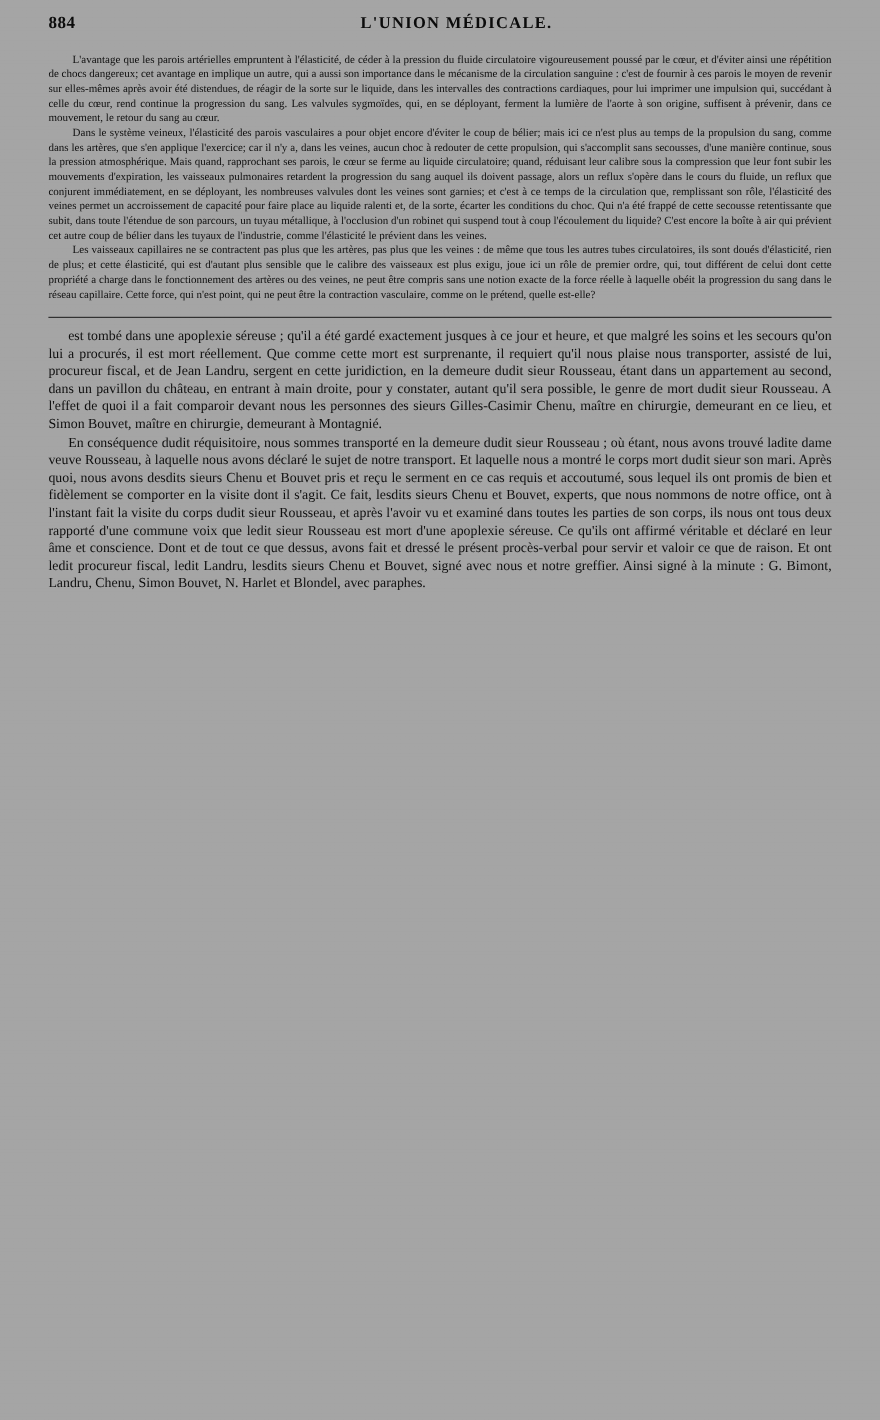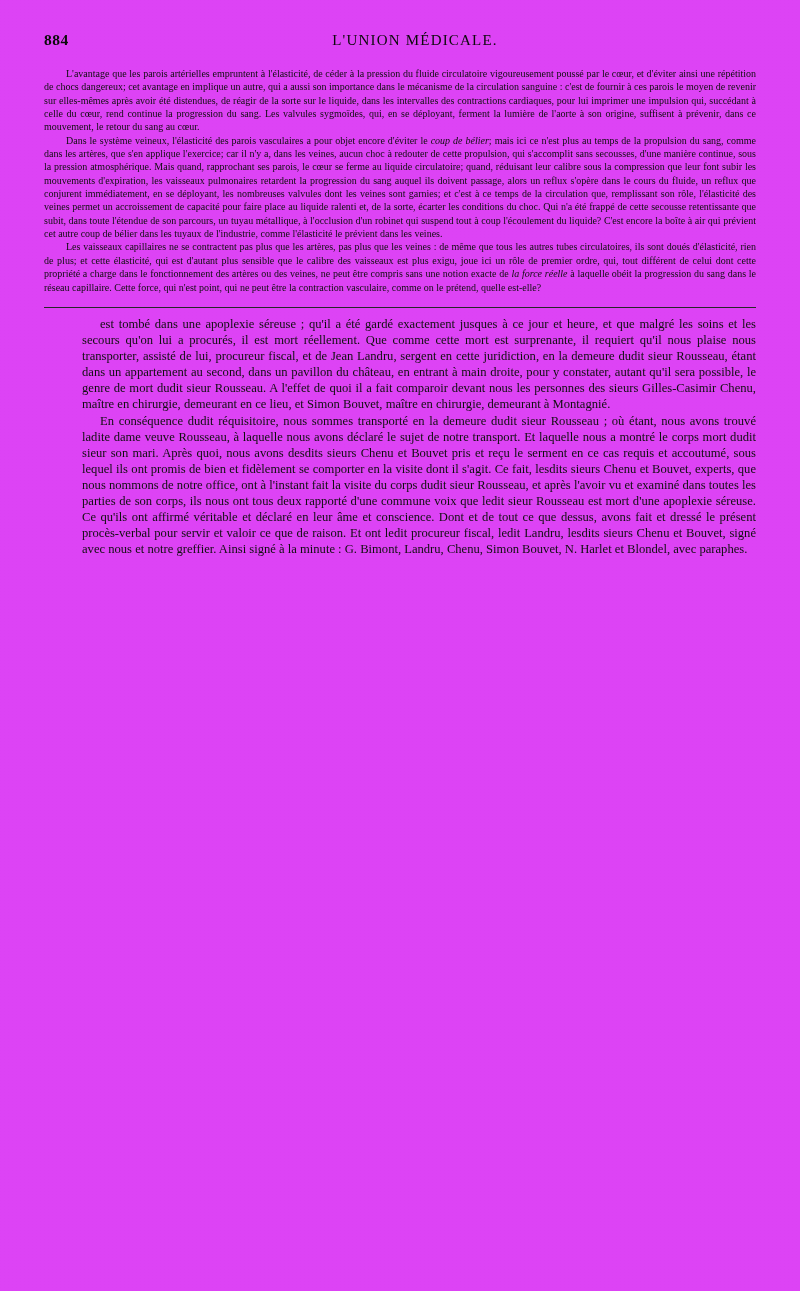--- a/index.html
+++ b/index.html
@@ -11,73 +11,71 @@
     width: 800px;
     height: 1291px;
     font-family: "Liberation Serif", serif;
     color: #1a1a1a;
   }
   .page {
     position: relative;
     width: 800px;
     height: 1291px;
     box-sizing: border-box;
-    padding: 31px 44px 18px 44px;
-    background: #d946ef;
+    padding: 12px 44px 18px 44px;
+    background: #a3a3a3;
     filter: contrast(1.05);
   }
   .header {
     display: flex;
     align-items: baseline;
     margin-bottom: 14px;
     height: 22px;
   }
   .folio {
     font-size: 15.5px;
     font-weight: bold;
     letter-spacing: 0.5px;
     width: 120px;
     color: #111;
   }
   .running-title {
     flex: 1;
     text-align: center;
     font-size: 15px;
-    font-weight: normal;
+    font-weight: bold;
     letter-spacing: 1.2px;
     color: #111;
     padding-right: 90px;
   }
   .body-block {
     font-size: 10px;
     line-height: 1.335;
     text-align: justify;
     color: #141414;
     hyphens: manual;
   }
   .body-block p {
     margin: 0;
     text-indent: 22px;
     text-align: justify;
   }
   .it {
-    font-style: italic;
   }
   .rule {
     border: none;
     border-top: 1px solid #2b2b2b;
     margin: 13px 0 9px 0;
     height: 0;
   }
   .note-block {
     font-size: 12.6px;
     line-height: 1.27;
     text-align: justify;
     color: #151515;
-    margin-left: 38px;
   }
   .note-block p {
     margin: 0;
     text-indent: 18px;
     text-align: justify;
   }
   .note-block p + p {
     margin-top: 1px;
   }
   .grain {

